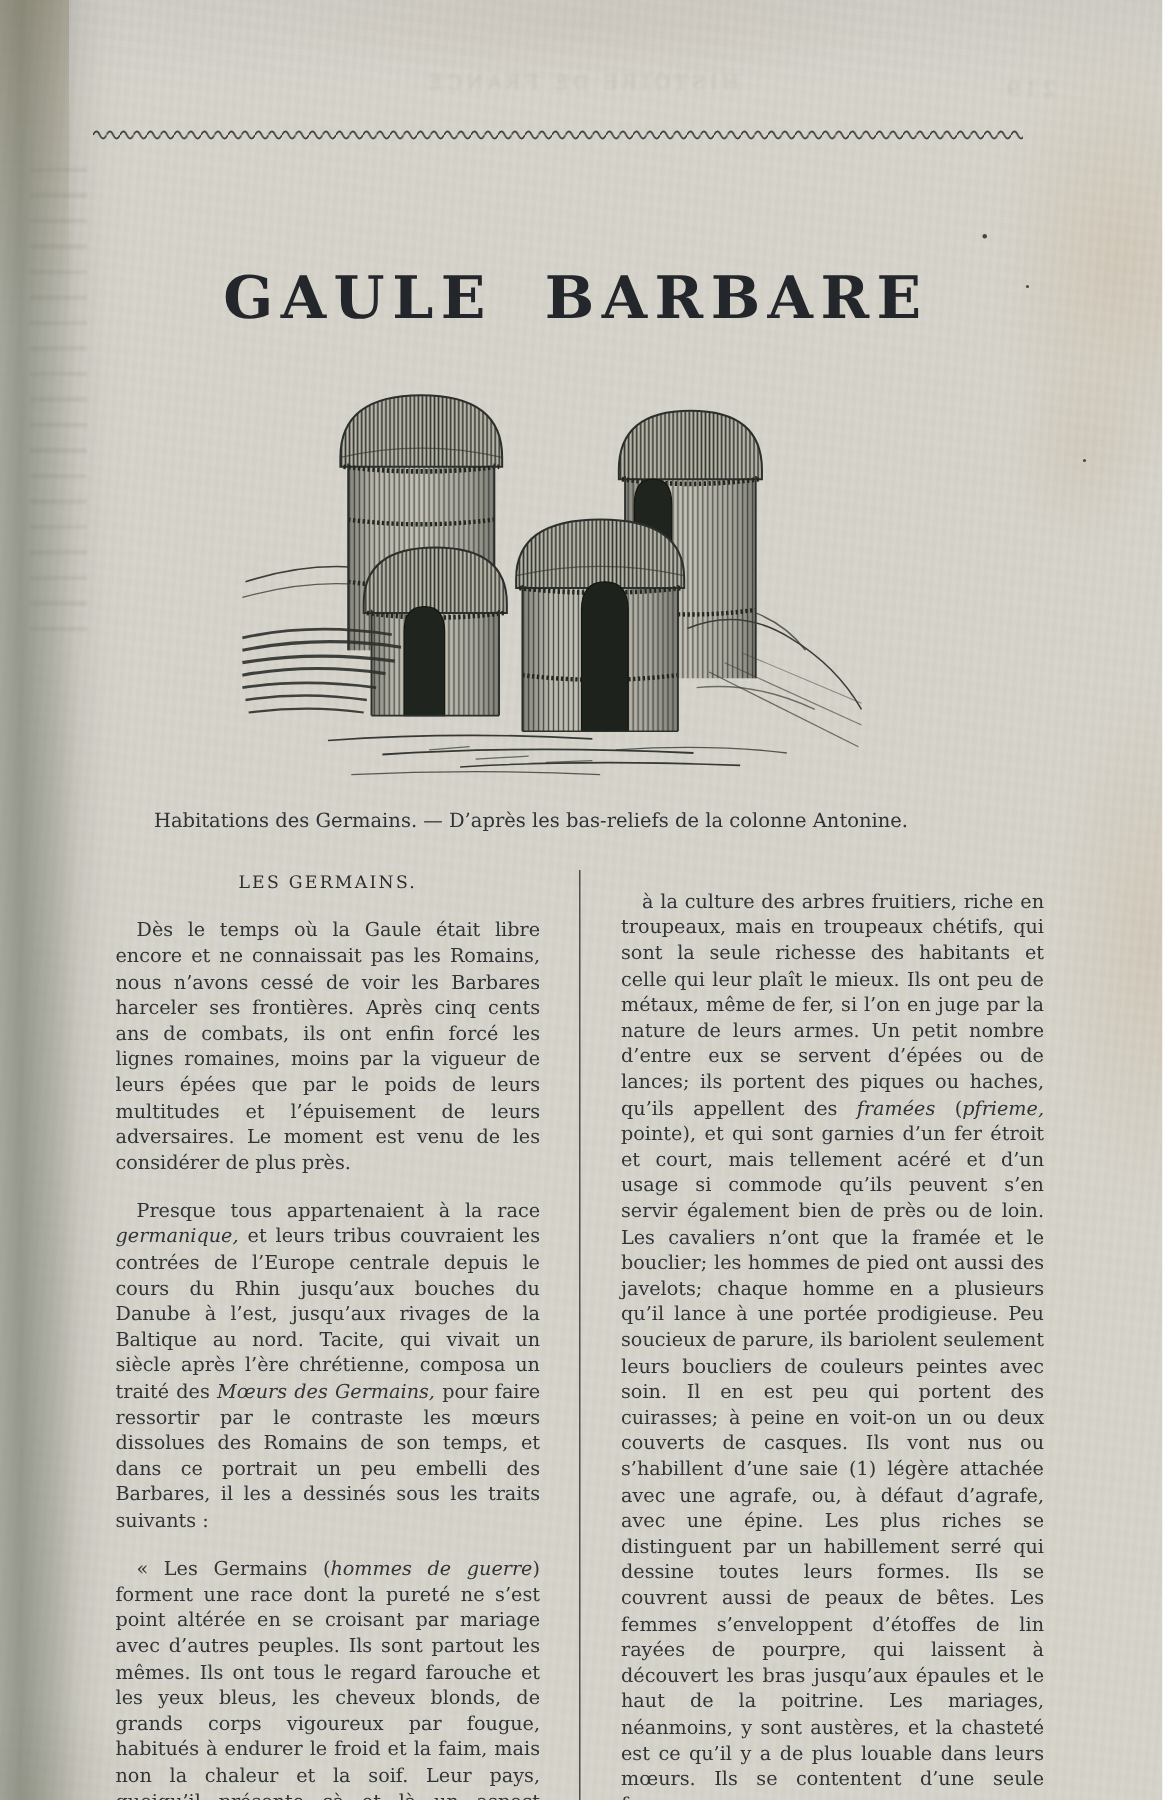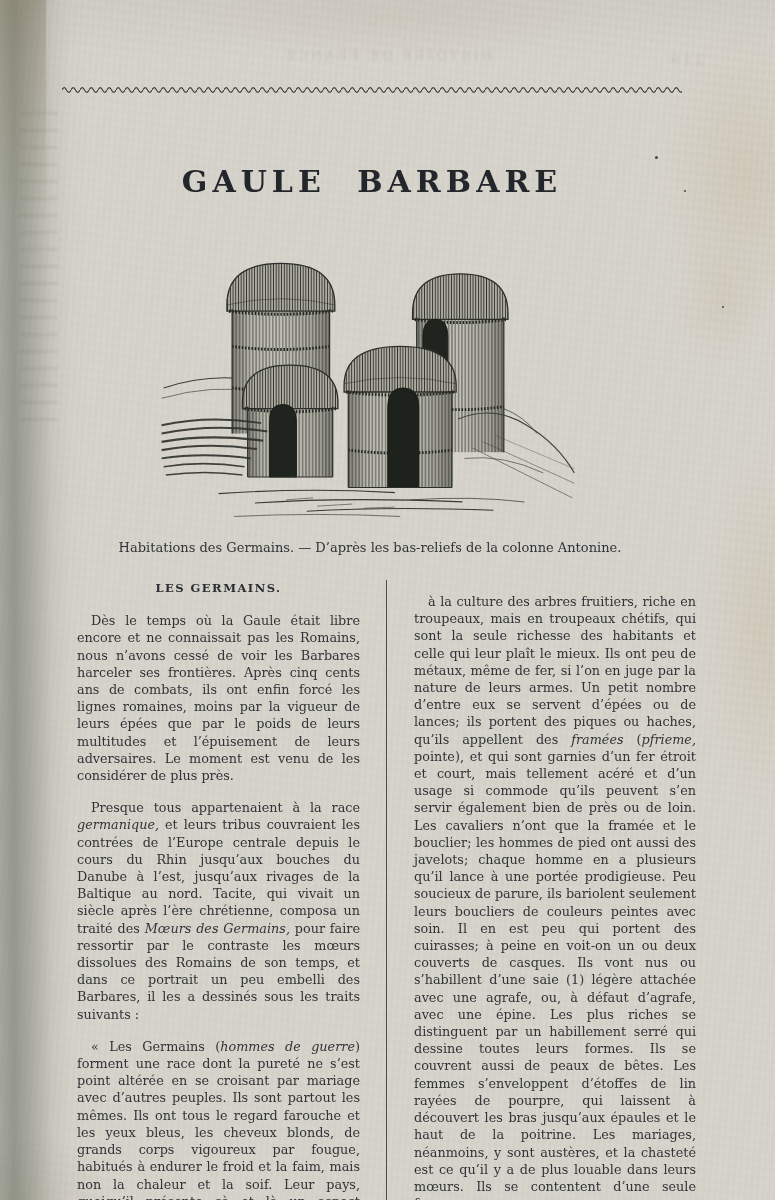--- a/index.html
+++ b/index.html
@@ -28,34 +28,34 @@
           repeating-linear-gradient(94deg, rgba(255,255,255,0.035) 0 3px, rgba(120,115,105,0.03) 3px 6px),
           repeating-linear-gradient(7deg, rgba(255,255,255,0.03) 0 4px, rgba(120,115,105,0.025) 4px 9px);}
   .ghost{position:absolute;transform:scaleX(-1);color:#6c6557;opacity:0.13;
         filter:blur(1px);letter-spacing:3px;font-size:13px;white-space:nowrap;}
   .ghost-head{left:0;right:0;top:48px;text-align:center;}
   .ghost-folio{left:668px;top:52px;font-size:14px;}
   .ghost-margin{position:absolute;left:20px;top:112px;width:38px;height:310px;
         background:repeating-linear-gradient(to bottom, rgba(96,90,72,0.12) 0 3px, transparent 3px 17px);
         filter:blur(0.8px);opacity:0.8;}
   .wavy-rule{position:absolute;left:62px;top:84px;width:620px;height:12px;}
-  .page-title{position:absolute;left:58px;top:160px;width:620px;margin:4px;
-        text-align:center;font-size:30px;font-weight:bold;color:#23262a;
+  .page-title{position:absolute;left:58px;top:160px;width:620px;margin:16px;
+        text-align:center;font-size:39px;font-weight:bold;color:#23262a;
         letter-spacing:5px;word-spacing:16px;}
   .engraving{position:absolute;left:153px;top:251px;width:432px;height:280px;margin:0;}
-  .caption{position:absolute;left:40px;top:540px;width:660px;margin:0;
+  .caption{position:absolute;left:24px;top:540px;width:660px;margin:0;
         text-align:center;font-size:13px;color:#2f3337;}
   .columns{position:absolute;left:62px;top:578px;width:650px;display:flex;}
   .col{width:313px;font-size:12.8px;line-height:17.2px;text-align:justify;
         color:#303436;}
   .col p{margin:15px;text-indent:14px;}
   .col-divider{width:1px;background:#4a4e49;margin:2px 12px 0 11px;}
   .col-right{width:312px;}
   .section-head{margin:2px 0 11px 0;text-align:center;font-size:11.5px;
-        font-weight:bold;letter-spacing:1.5px;color:#2b2e31;text-indent:0;}
+        font-weight:normal;letter-spacing:1.5px;color:#2b2e31;text-indent:0;}
   .footnote{margin-top:2px;font-size:12px;text-indent:10px;color:#33373a;}
   .speck{position:absolute;width:3px;height:3px;border-radius:50%;background:#454740;}
   i{font-style:italic;}
 </style>
 </head>
 <body>
 
 <div class="page">
 
   <div class="paper-grain"></div>

